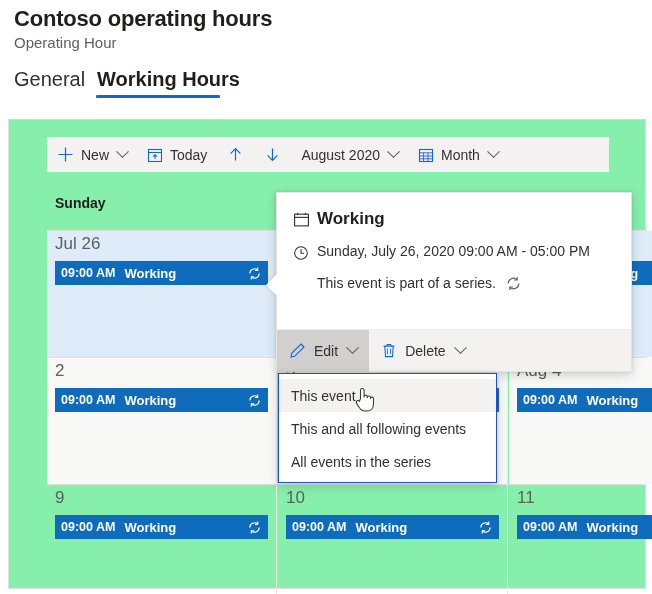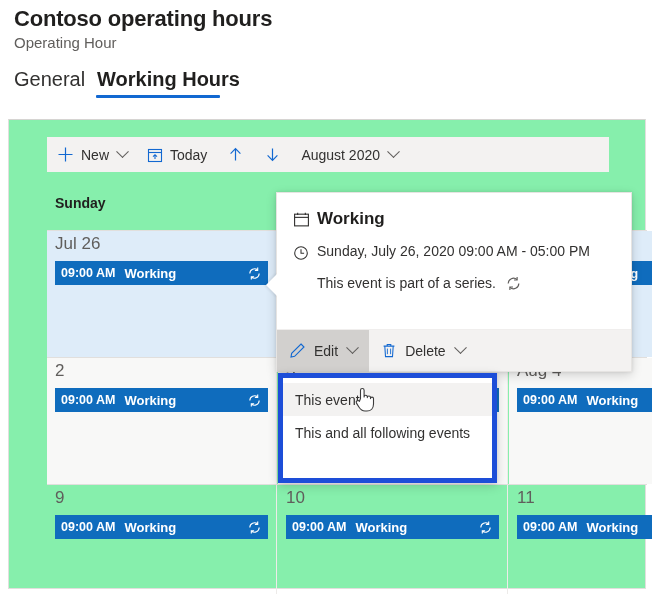--- a/index.html
+++ b/index.html
@@ -151,21 +151,21 @@
     display: flex; align-items: center; height: 42px;
     padding: 0 12px; gap: 8px; cursor: pointer; font-size: 14px; color: #323130;
   }
   .co-btn.active { background: #d2d0ce; }
 
   
   .menu {
     position: absolute; left: 278px; top: 373px;
     width: 219px; height: 110px;
     background: #ffffff;
-    border: 5px solid #1d4ed8;
+    border: 1px solid #1d4ed8;
     box-shadow: 0 3px 10px rgba(0,0,0,0.16), 0 0 3px rgba(0,0,0,0.10);
     z-index: 60; padding: 5px 0;
   }
   .menu-item {
     height: 33px; display: flex; align-items: center;
     padding: 0 12px; font-size: 14px; color: #323130;
     cursor: pointer; white-space: nowrap;
   }
   .menu-item.hovered { background: #f3f2f1; }
 
@@ -226,20 +226,30 @@
               <path d="M8.5 2.5v11.7M3.6 9.4l4.9 4.9 4.9-4.9" stroke="#1268d1" stroke-width="1.2" fill="none"></path>
             </svg>
         </span>
       </div>
 
       <div class="tb-btn">
         <span class="tb-label">August 2020</span>
         <span class="chev"></span>
       </div>
 
+      <div class="tb-btn">
+        <span class="ico">
+          <svg width="16" height="16" viewBox="0 0 16 16">
+            <rect x="1.5" y="2.5" width="13" height="12" stroke="#1268d1" stroke-width="1.1" fill="none"></rect>
+            <path d="M1.5 5.8h13M5.6 5.8v8.7M10 5.8v8.7M1.5 9h13M1.5 11.8h13" stroke="#1268d1" stroke-width="0.9"></path>
+          </svg>
+        </span>
+        <span class="tb-label">Month</span>
+        <span class="chev"></span>
+      </div>
     </div>
 
     <div class="grid-head">
       <div class="col-head" style="left:8px">Sunday</div>
     </div>
 
     <div class="grid">
 
       <div class="row r1">
         <div class="cell c1 selected">
@@ -413,20 +423,21 @@
         </span>
         <span>Delete</span>
         <span class="chev"></span>
       </div>
     </div>
   </div>
 
   <div class="menu">
     <div class="menu-item hovered">This event</div>
     <div class="menu-item">This and all following events</div>
+    <div class="menu-item">All events in the series</div>
   </div>
 
   <div class="cursor">
     <svg width="26" height="30" viewBox="0 0 26 30">
       <path d="M7.5 13.5V5.3c0-1.0.8-1.8 1.8-1.8s1.8.8 1.8 1.8v6.6
                c0-.9.7-1.6 1.6-1.6s1.6.7 1.6 1.6v.7
                c0-.9.7-1.6 1.6-1.6s1.6.7 1.6 1.6v1.0
                c0-.8.7-1.5 1.5-1.5s1.5.7 1.5 1.5v5.3
                c0 4.2-2.6 7.1-6.6 7.1h-1.9c-3.2 0-4.6-1.6-6.1-4.0
                l-2.4-3.9c-.5-.8-.2-1.8.6-2.3.8-.5 1.8-.2 2.3.6z" fill="#ffffff" stroke="#3b3b3b" stroke-width="1.1" stroke-linejoin="round"></path>

